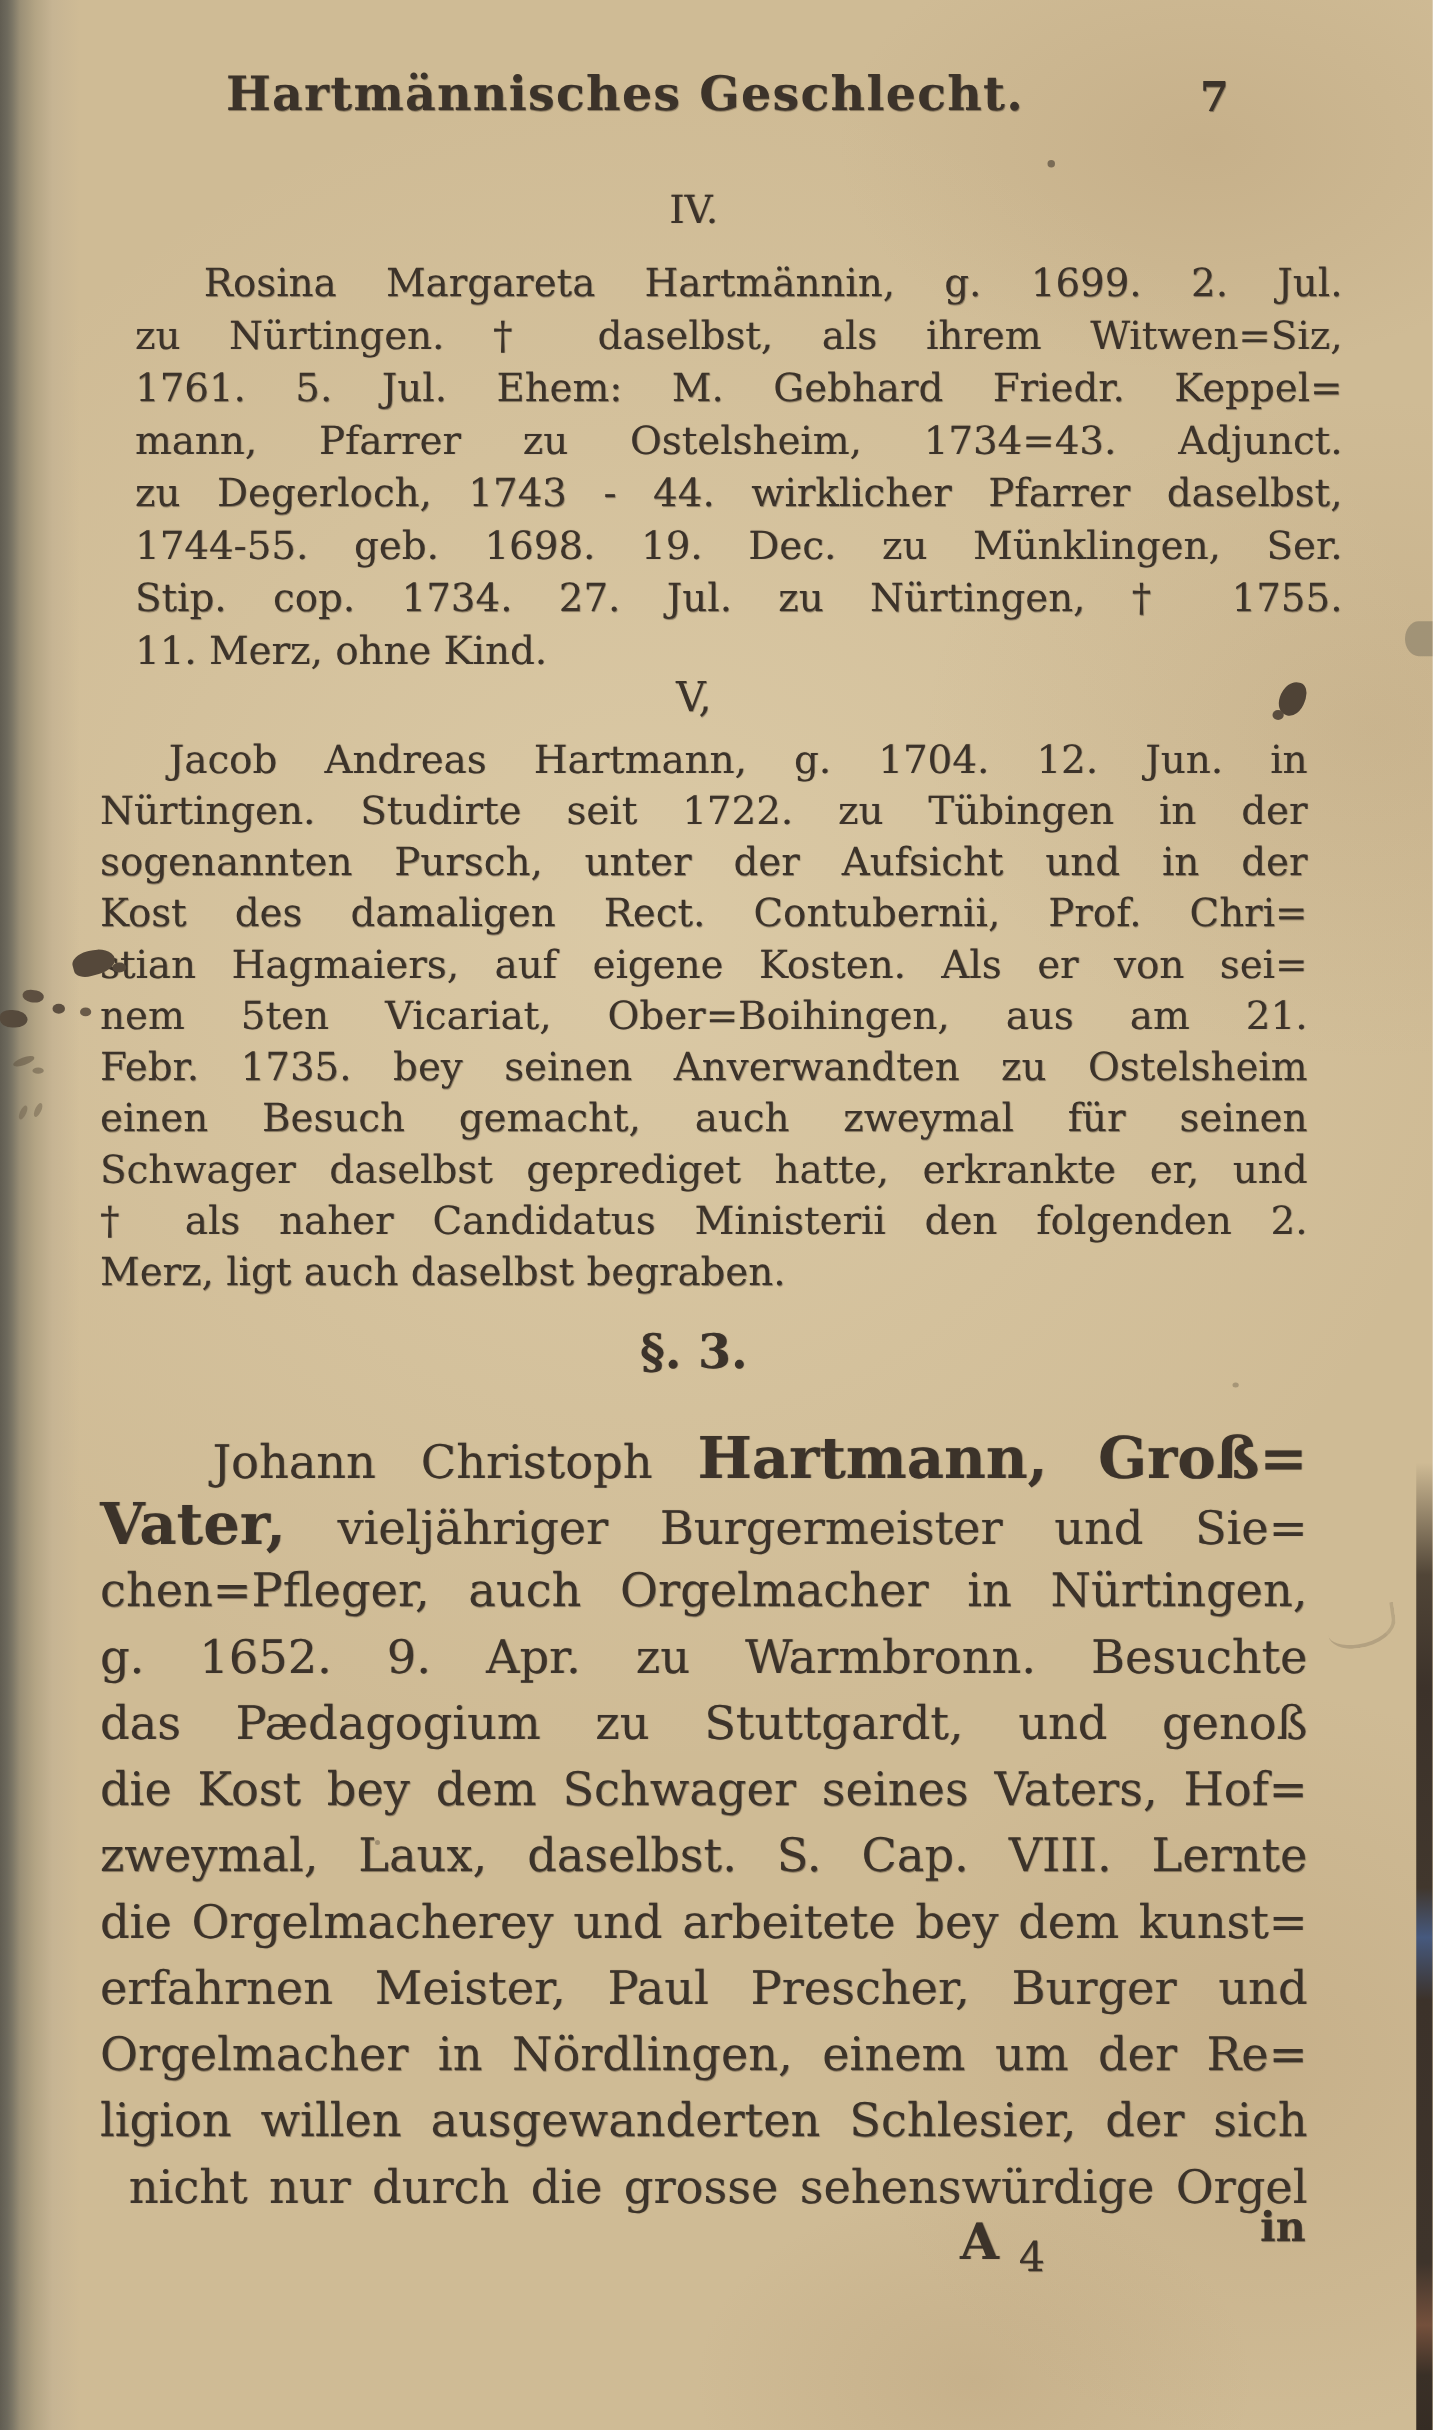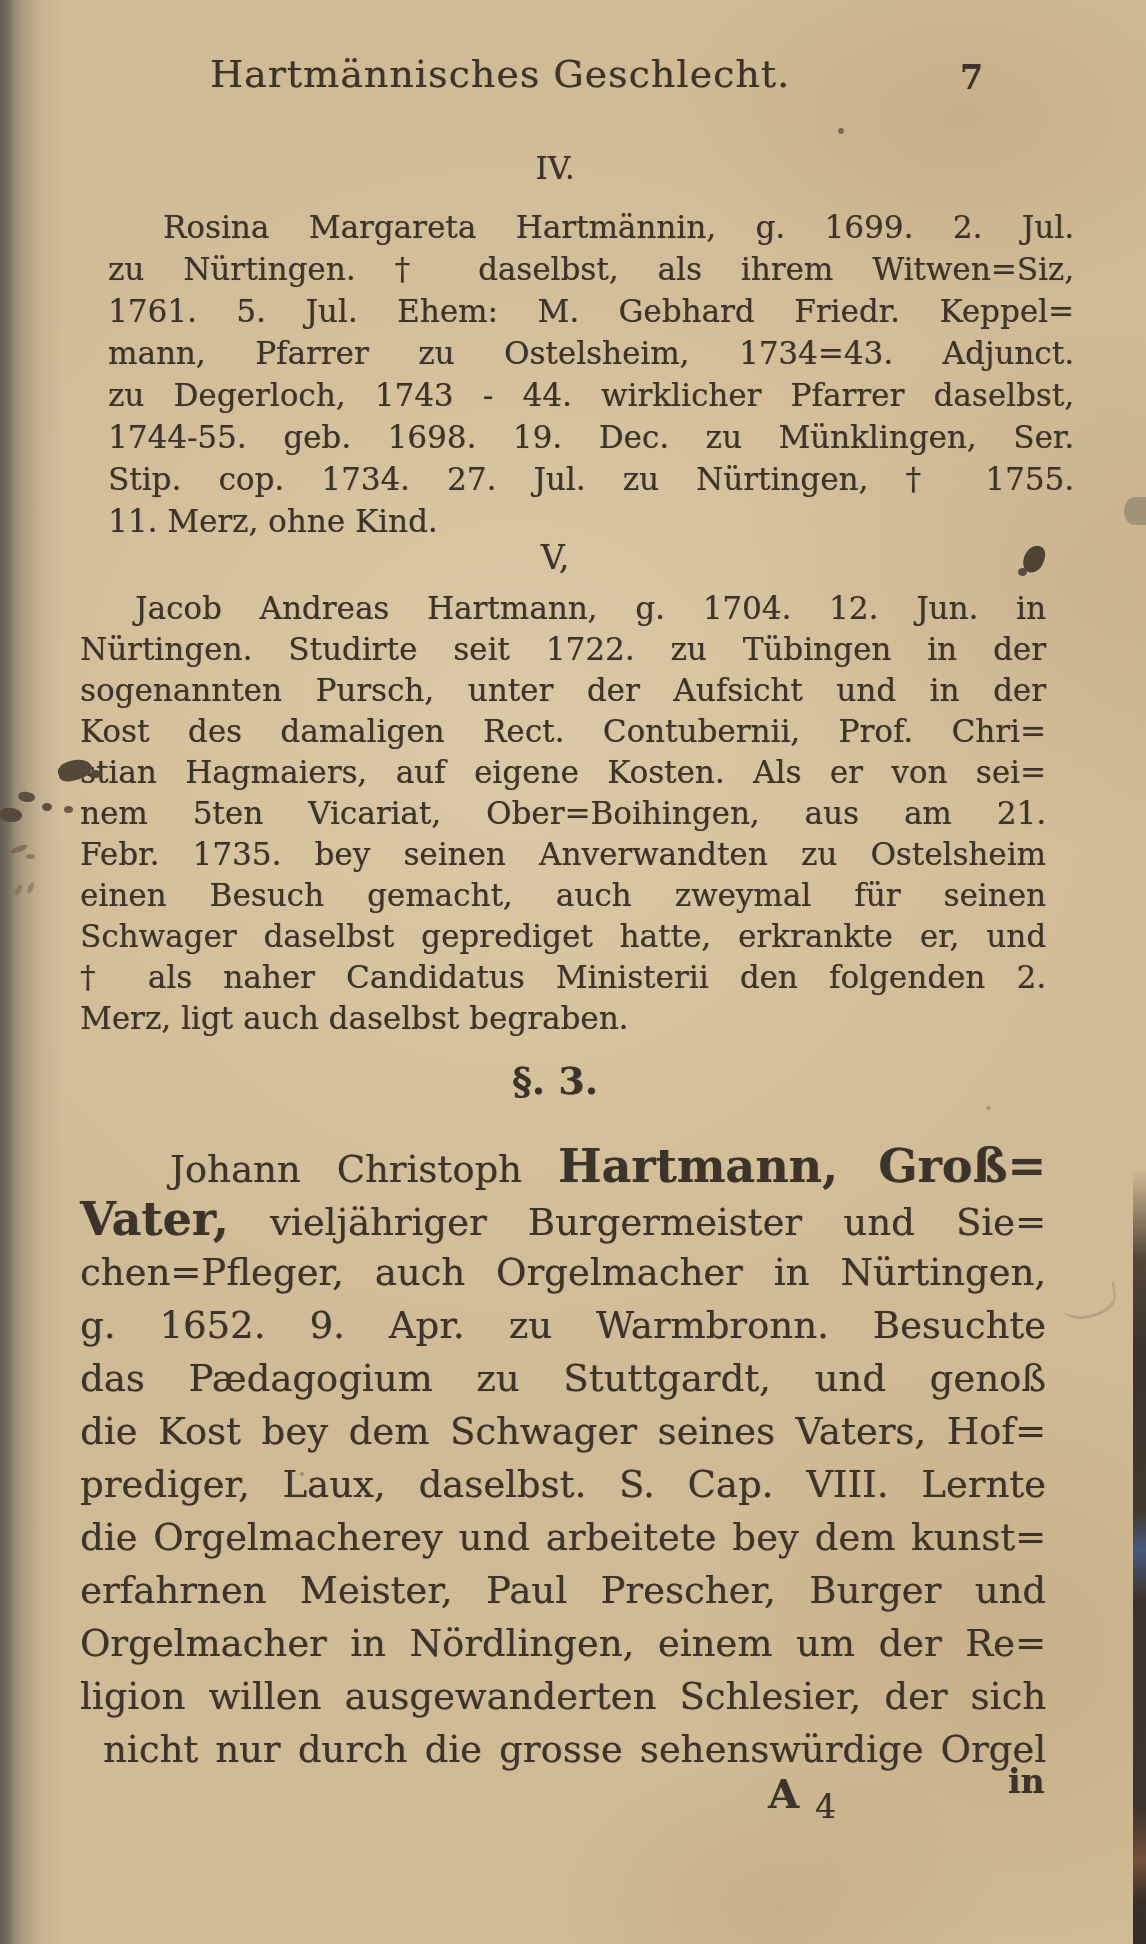--- a/index.html
+++ b/index.html
@@ -23,21 +23,21 @@
   .right-edge{
     position:absolute;right:0;top:1170px;height:774px;width:13px;
     background:linear-gradient(to bottom,
       rgba(59,49,39,0) 0, rgba(59,49,39,.85) 90px, #3c322a 180px,
       #41372d 340px, #46597e 380px, #3c322a 430px,
       #3e342b 640px, #74503c 690px, #3a3027 730px, #352c24 774px);
   }
   .content{position:absolute;left:80px;top:0;width:966px;height:100%;
     text-shadow:0.5px 0.4px 0.7px rgba(60,48,36,.5);}
   .title{position:absolute;top:52px;left:0;width:100%;text-align:center;
-    font-size:38px;font-weight:normal;letter-spacing:1px;transform:translateX(-63px);}
+    font-size:38px;font-weight:bold;letter-spacing:1px;transform:translateX(-63px);}
   .pagenum{position:absolute;top:58px;left:880px;font-size:33px;font-weight:bold;}
   .heading{position:absolute;left:0;width:100%;text-align:center;transform:translateX(-8px);}
   .h-iv{top:150px;font-size:31px;}
   .h-v{top:538px;font-size:33px;}
   .h-s3{top:1058px;font-size:38px;font-weight:bold;}
   .para{position:absolute;left:0;width:966px;}
   .p-iv{top:206px;font-size:31px;margin-left:28px;}
   .p-v{top:588px;font-size:31px;}
   .p-s3{top:1140px;font-size:37px;}
   .line{text-align:justify;text-align-last:justify;}
@@ -113,21 +113,21 @@
       </div>
 
     <div class="heading h-s3">§. 3.</div>
     <div class="para p-s3">
         <div class="line first"><span>Johann Christoph </span><span class="xl">Hartmann, Groß=</span></div>
         <div class="line"><span class="xl">Vater,</span><span> vieljähriger Burgermeister und Sie=</span></div>
         <div class="line">chen=Pfleger, auch Orgelmacher in Nürtingen,</div>
         <div class="line">g. 1652. 9. Apr. zu Warmbronn. Besuchte</div>
         <div class="line">das Pædagogium zu Stuttgardt, und genoß</div>
         <div class="line">die Kost bey dem Schwager seines Vaters, Hof=</div>
-        <div class="line">prediger, Laux, daselbst. S. Cap. VIII. Lernte</div>
+        <div class="line">zweymal, Laux, daselbst. S. Cap. VIII. Lernte</div>
         <div class="line">die Orgelmacherey und arbeitete bey dem kunst=</div>
         <div class="line">erfahrnen Meister, Paul Prescher, Burger und</div>
         <div class="line">Orgelmacher in Nördlingen, einem um der Re=</div>
         <div class="line">ligion willen ausgewanderten Schlesier, der sich</div>
         <div class="line last">nicht nur durch die grosse sehenswürdige Orgel</div>
       </div>
 
     <div class="signature">
       <span class="sig-letter">A</span><span class="sig-num">4</span>
     </div>

